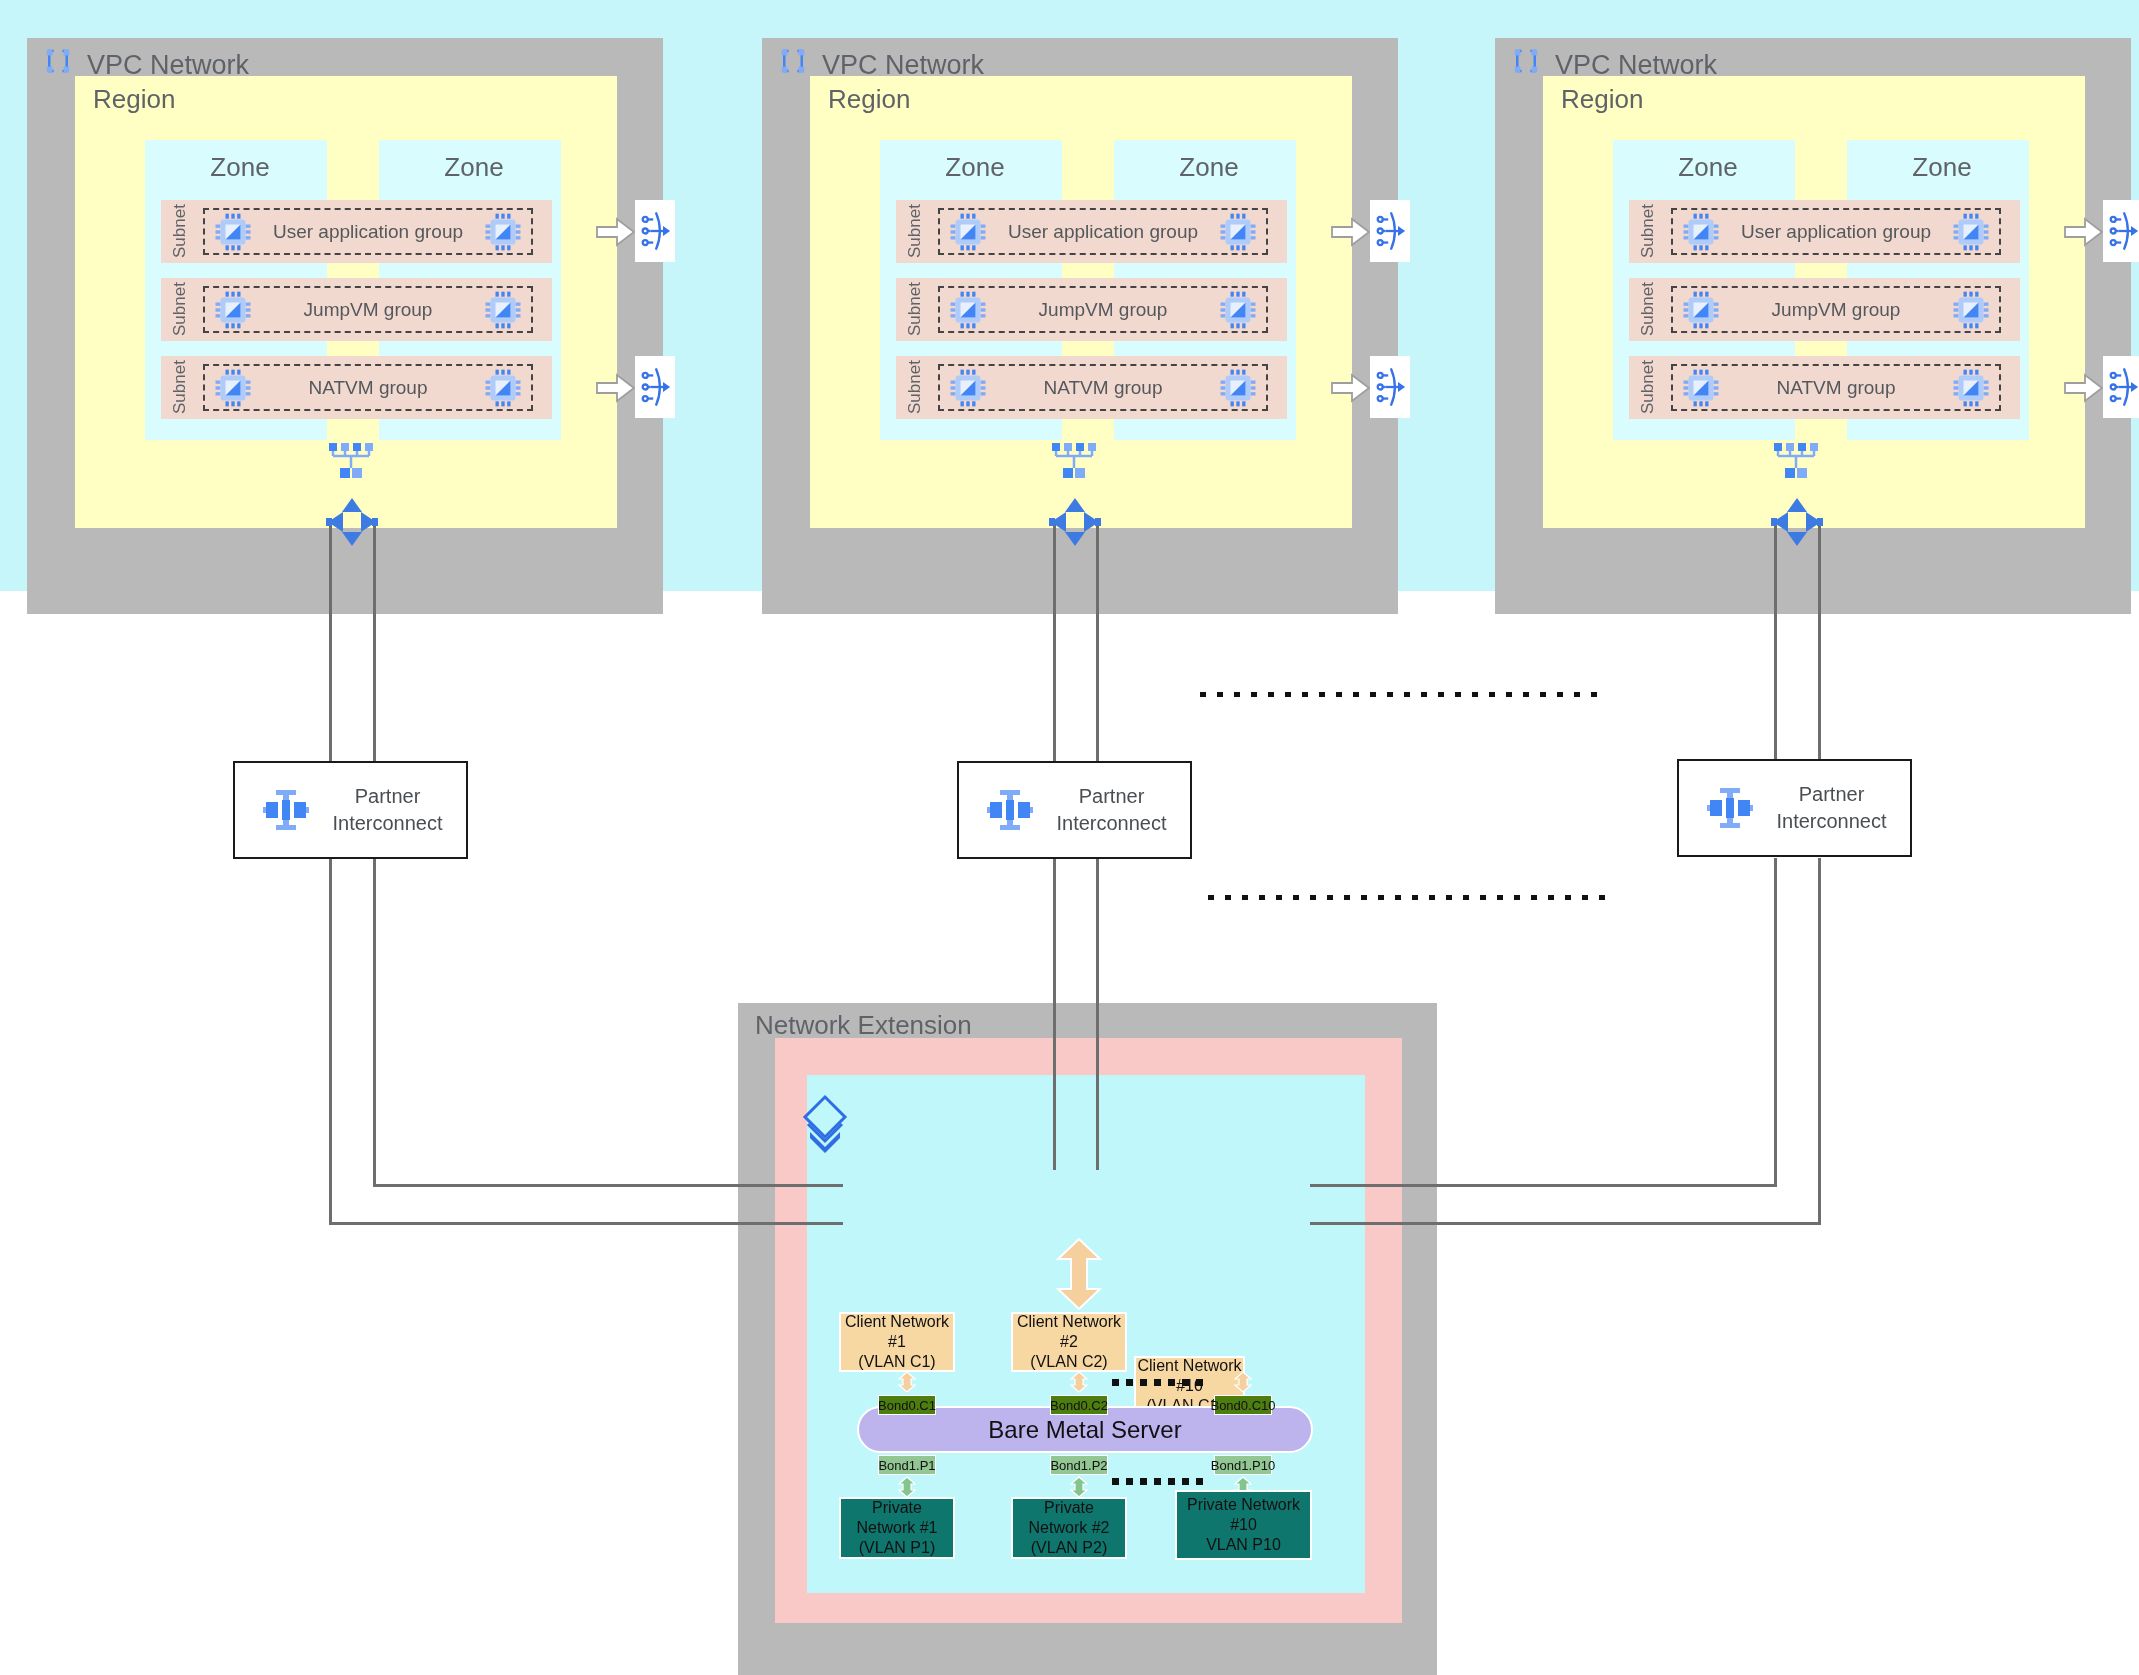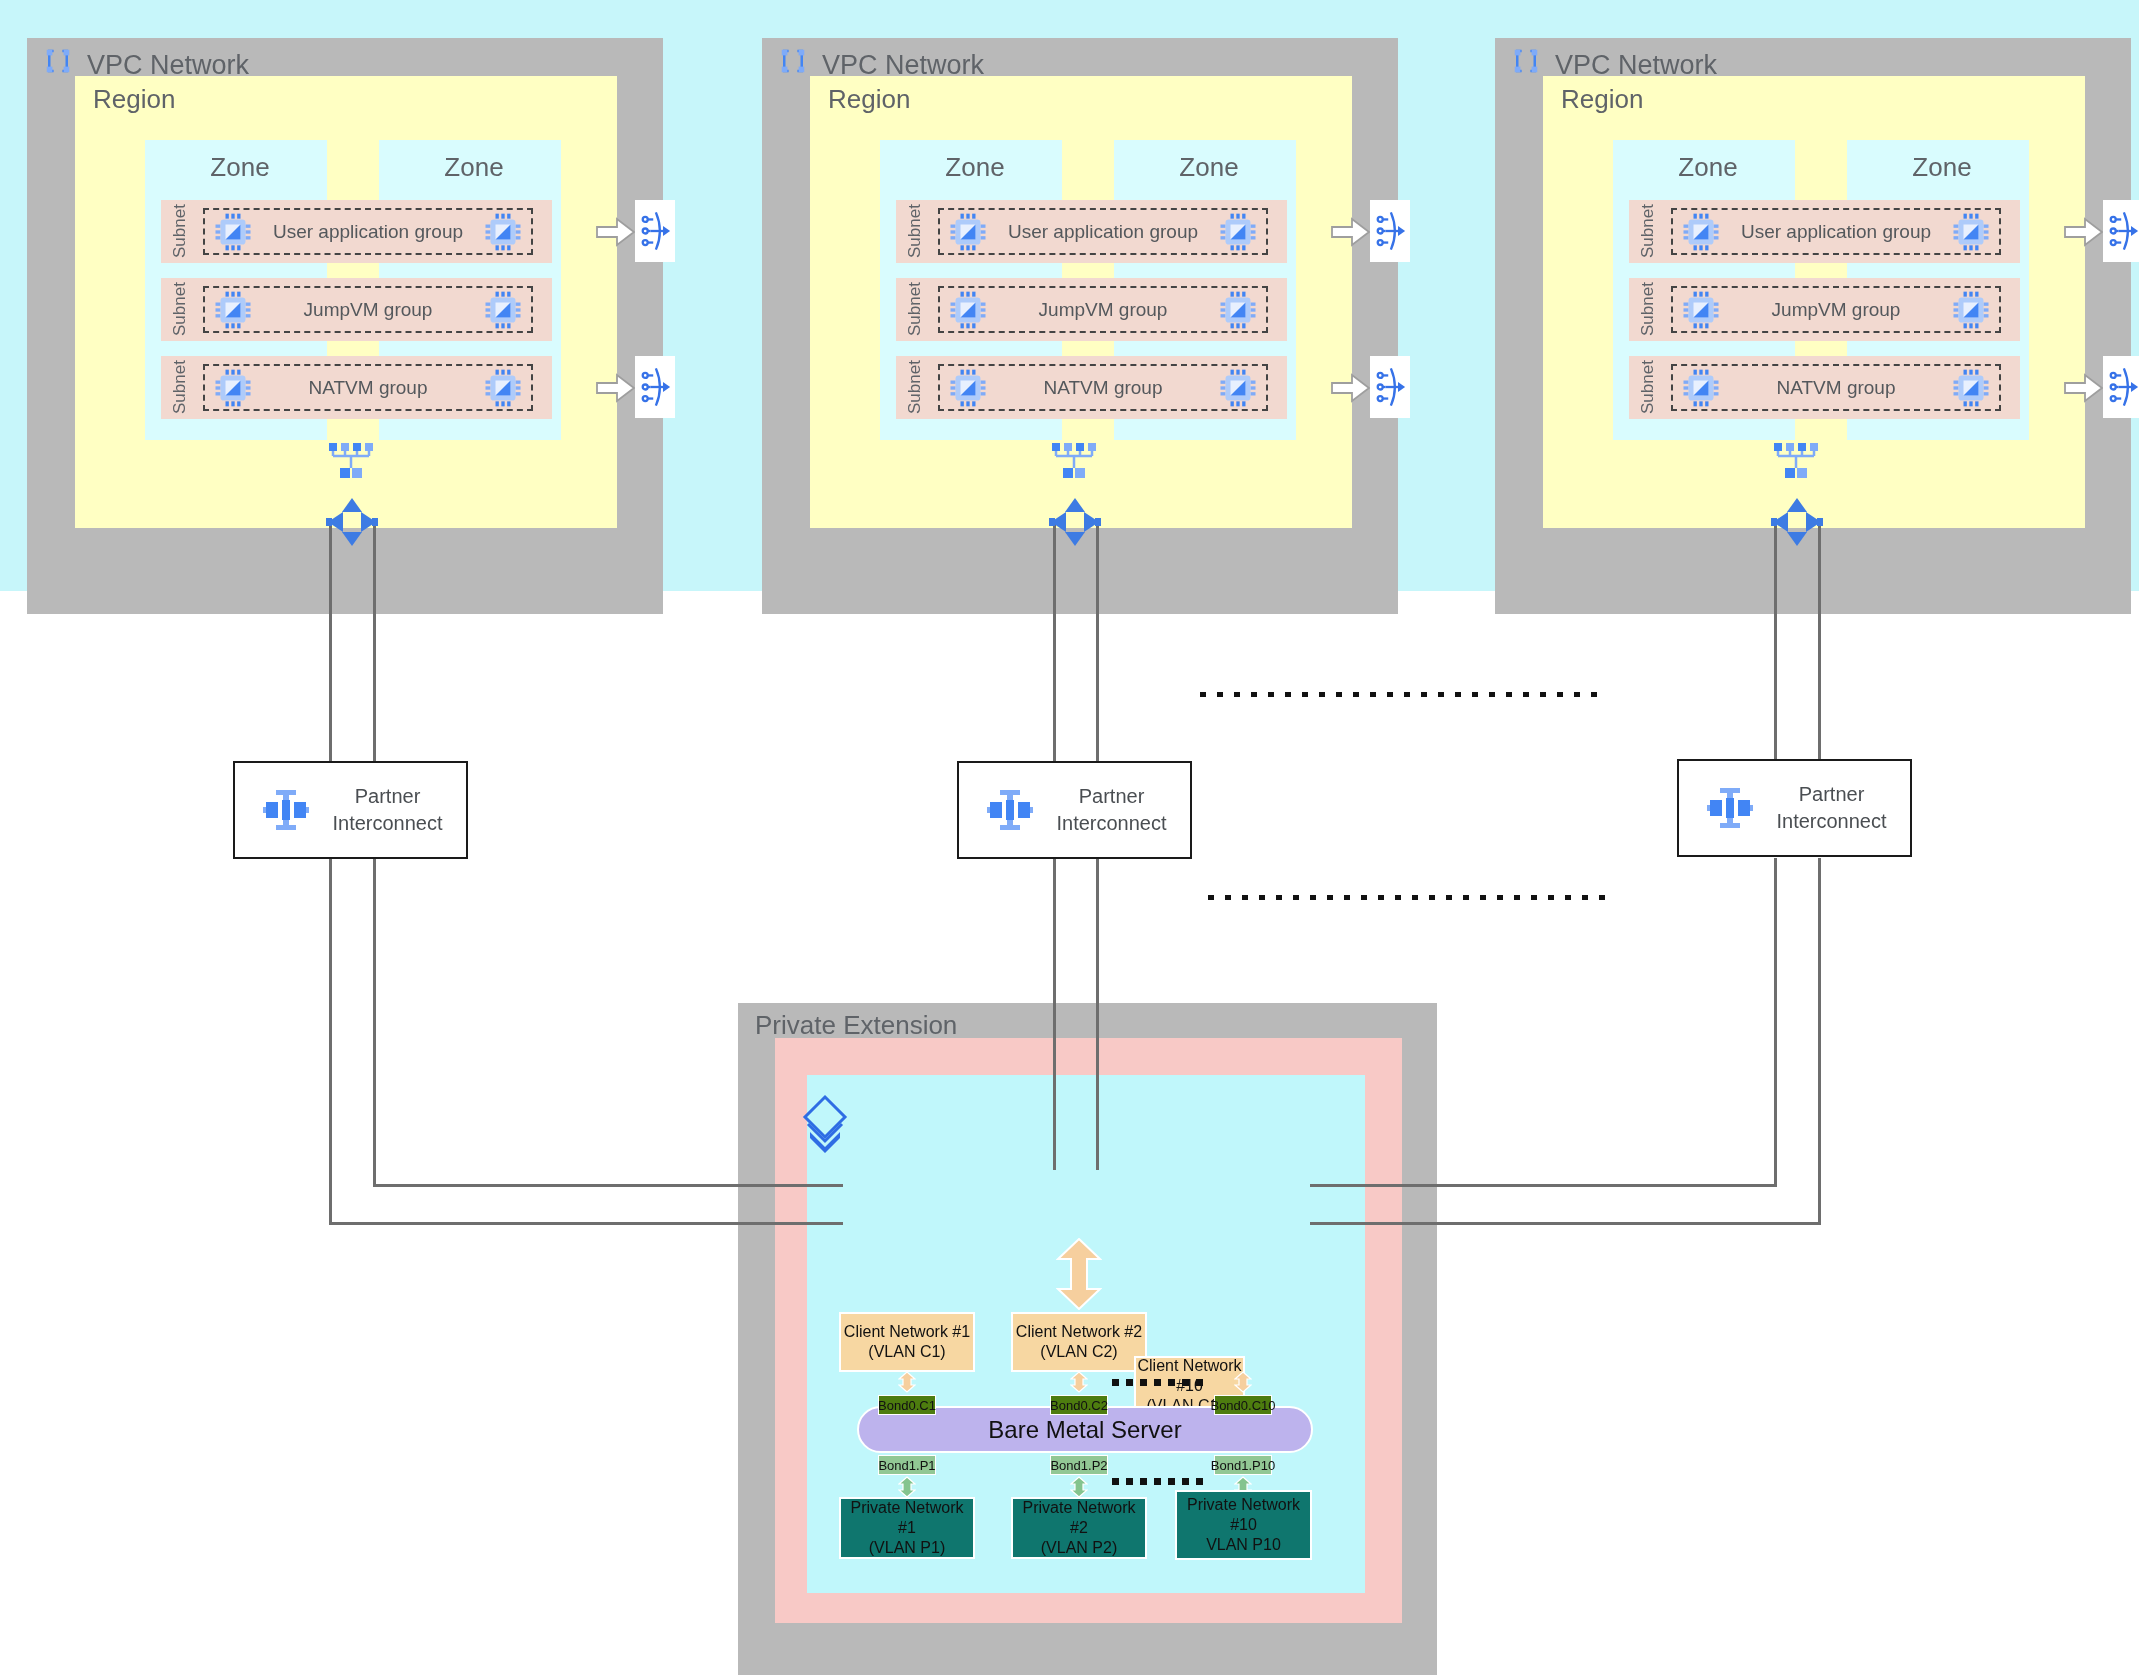--- a/index.html
+++ b/index.html
@@ -55,21 +55,21 @@
 
   
   .re-gray{left:738px;top:1003px;width:699px;height:672px;background:#b9b9b9;z-index:2;}
   .re-title{left:755px;top:1010px;font-size:26px;color:#5f6368;z-index:3;}
   .re-pink{left:775px;top:1038px;width:627px;height:585px;background:#f8c9c6;z-index:3;}
   .re-cyan{left:807px;top:1075px;width:558px;height:518px;background:#c0f7fb;z-index:4;}
   .diamond{left:800px;top:1094px;z-index:6;}
   .vrf{left:843px;top:1168px;width:467px;height:67px;background:#f7d7a2;border:2px solid #fff;box-sizing:border-box;
       display:flex;align-items:center;justify-content:center;font-size:25px;color:#111;z-index:6;}
   .bigarrow{left:1056px;top:1238px;z-index:6;}
-  .cn,.pn{width:136px;background:#f7d7a2;border:2px solid #fff;box-sizing:border-box;z-index:6;
+  .cn,.pn{width:116px;background:#f7d7a2;border:2px solid #fff;box-sizing:border-box;z-index:6;
       display:flex;align-items:center;justify-content:center;text-align:center;
       font-size:16px;line-height:1.25;color:#111;white-space:pre-line;}
   .cn{top:1312px;height:60px;}
   .cn-0{left:839px}.cn-1{left:1011px}.cn-2{left:1134px;width:111px;margin-top:44px;}
   .pn{background:#0f766e;}
   .pn-0{left:839px;top:1497px;height:62px;}
   .pn-1{left:1011px;top:1497px;height:62px;}
   .pn-2{left:1175px;top:1490px;height:70px;width:137px;}
   .sm-arrow{z-index:6;}
   .oa-0{left:898px;top:1371px}.oa-1{left:1070px;top:1371px}.oa-2{left:1234px;top:1371px}
@@ -895,21 +895,21 @@
         <rect x="3" y="12" width="12" height="16"></rect>
         <rect x="31" y="12" width="12" height="16"></rect>
       </g>
     </svg>
     <div class="pi-label">Partner
 Interconnect</div>
   </div>
 </div>
 
   <div class="abs re-gray"></div>
-  <div class="abs re-title">Private Extension</div>
+  <div class="abs re-title">Network Extension</div>
   <div class="abs re-pink"></div>
   <div class="abs re-cyan"></div>
 
   <svg class="abs diamond" viewBox="0 0 50 66" width="50" height="66">
     <path d="M25 3 L45 23 L25 43 L5 23 Z" stroke="#2f6de4" stroke-width="3" fill="none"></path>
     <path d="M8 30 L25 47 L42 30" stroke="#2f6de4" stroke-width="3" fill="none"></path>
     <path d="M10 38 L25 53 L40 38 L40 44 L25 59 L10 44 Z" fill="#2f6de4"></path>
   </svg>
 
 

